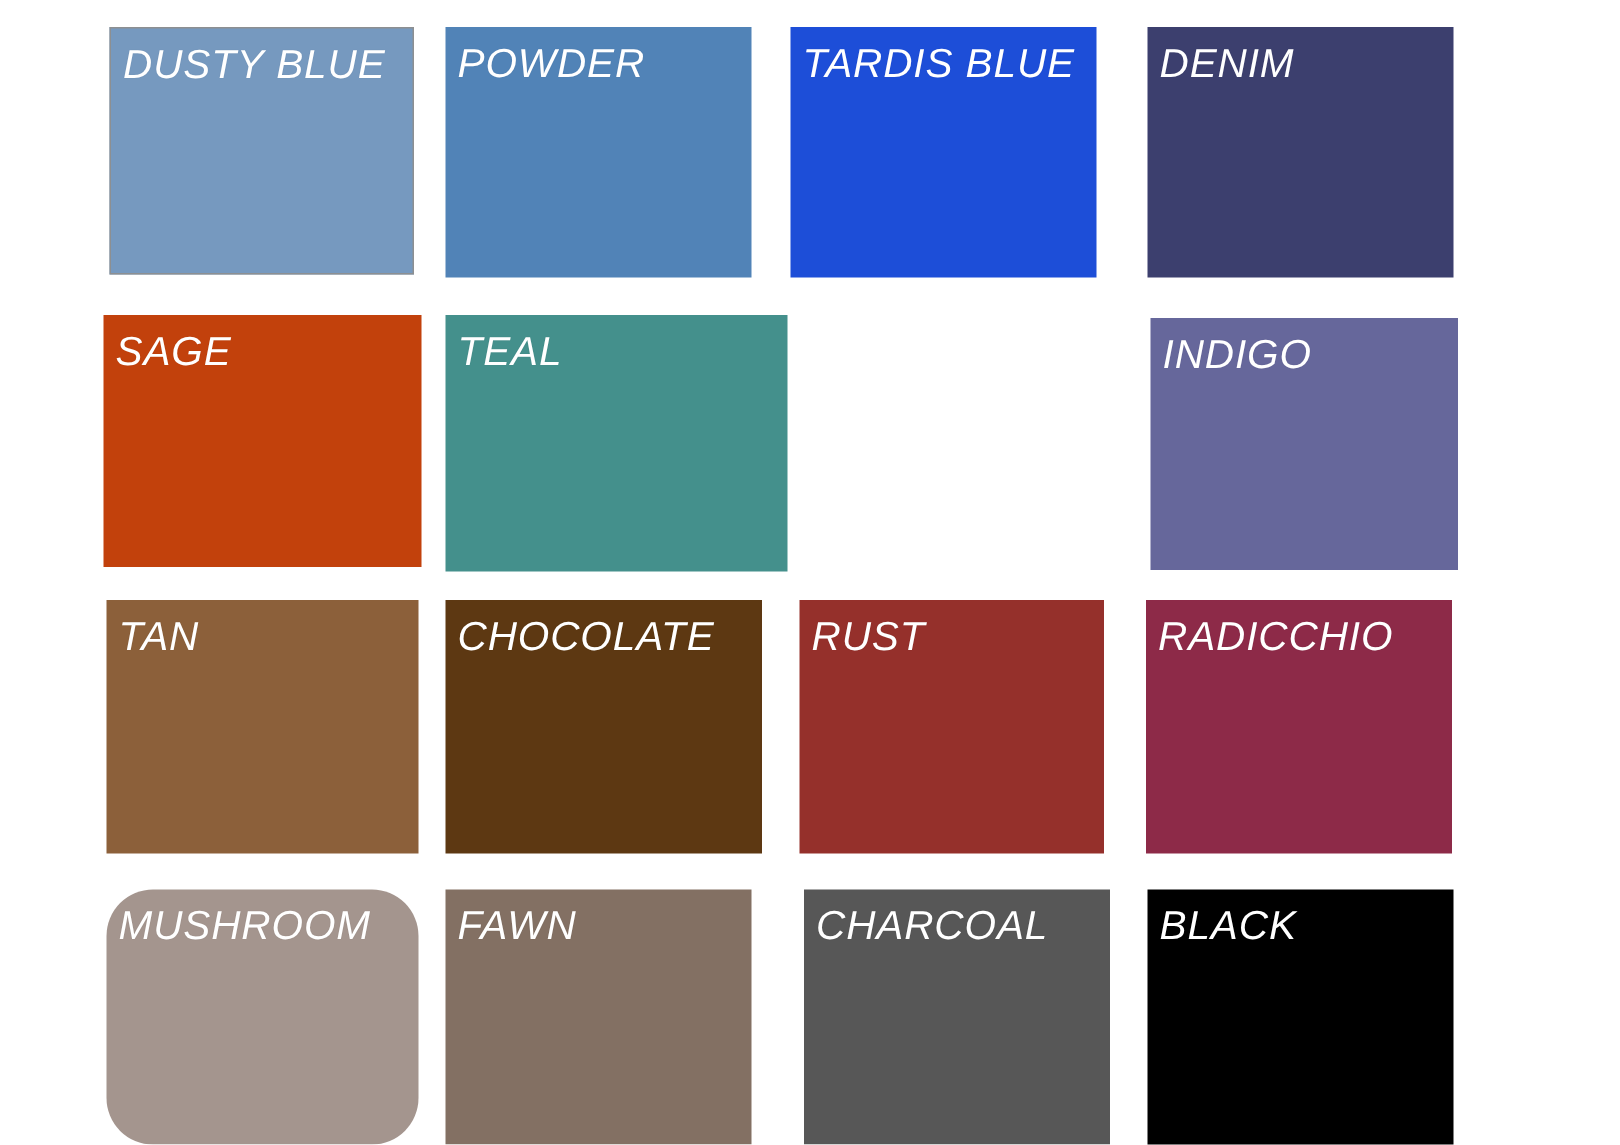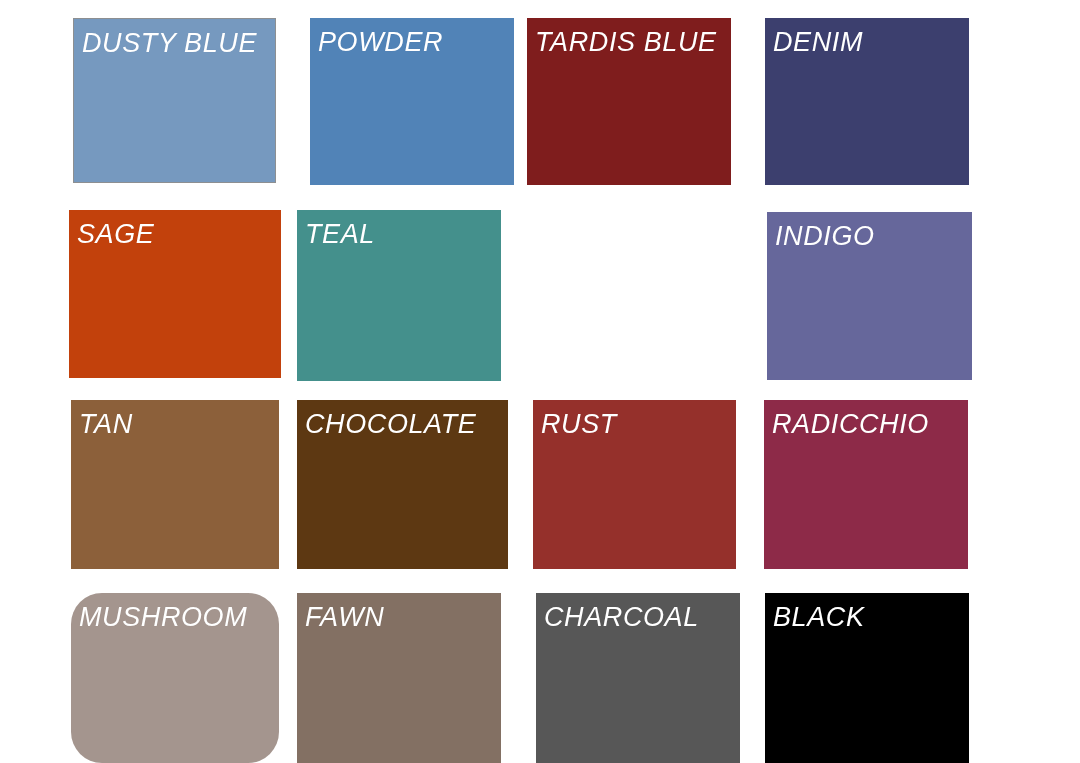--- a/index.html
+++ b/index.html
@@ -42,33 +42,33 @@
     text-shadow: 0 0 1px rgba(0,0,0,0.08);
   }
 </style>
 </head>
 <body>
 
 <div id="swatch-board">
     <div class="swatch" style="left: 73px; top: 18px; width: 203px; height: 165px; background: rgb(118, 153, 191); border: 1px solid rgb(141, 143, 145);">
       <span class="swatch-label">DUSTY BLUE</span>
     </div>
-    <div class="swatch" style="left: 310px; top: 18px; width: 204px; height: 167px; background: rgb(81, 131, 183);">
+    <div class="swatch" style="left: 297px; top: 18px; width: 204px; height: 167px; background: rgb(81, 131, 183);">
       <span class="swatch-label">POWDER</span>
     </div>
-    <div class="swatch" style="left: 527px; top: 18px; width: 204px; height: 167px; background: #7f1d1d; padding-left: 40px;">
+    <div class="swatch" style="left: 527px; top: 18px; width: 204px; height: 167px; background: #1d4ed8; padding-left: 40px;">
       <span class="swatch-label">TARDIS BLUE</span>
     </div>
     <div class="swatch" style="left: 765px; top: 18px; width: 204px; height: 167px; background: rgb(60, 63, 110);">
       <span class="swatch-label">DENIM</span>
     </div>
     <div class="swatch" style="left: 69px; top: 210px; width: 212px; height: 168px; background: #c2410c;">
       <span class="swatch-label">SAGE</span>
     </div>
-    <div class="swatch" style="left: 297px; top: 210px; width: 204px; height: 171px; background: rgb(68, 144, 140);">
+    <div class="swatch" style="left: 297px; top: 210px; width: 228px; height: 171px; background: rgb(68, 144, 140);">
       <span class="swatch-label">TEAL</span>
     </div>
     <div class="swatch" style="left: 71px; top: 400px; width: 208px; height: 169px; background: rgb(140, 96, 58);">
       <span class="swatch-label">TAN</span>
     </div>
     <div class="swatch" style="left: 767px; top: 212px; width: 205px; height: 168px; background: rgb(102, 103, 155);">
       <span class="swatch-label">INDIGO</span>
     </div>
     <div class="swatch" style="left: 297px; top: 400px; width: 211px; height: 169px; background: rgb(93, 56, 18);">
       <span class="swatch-label">CHOCOLATE</span>

